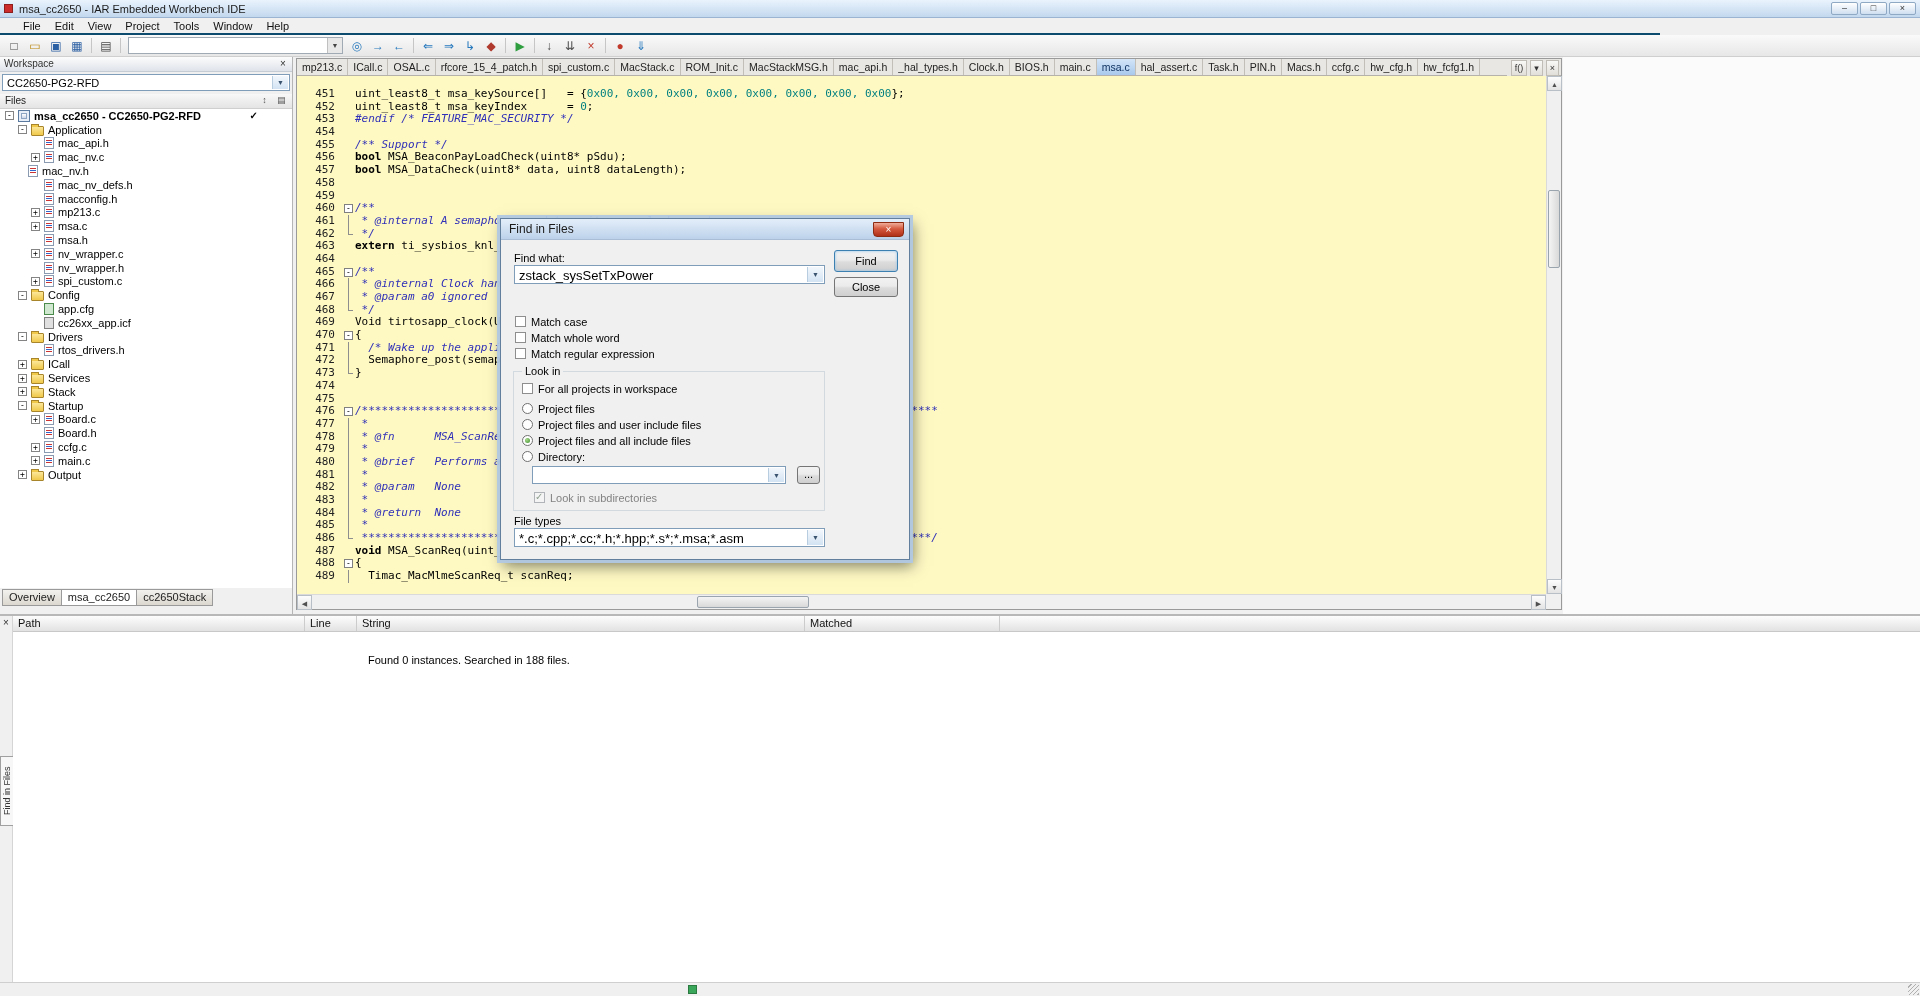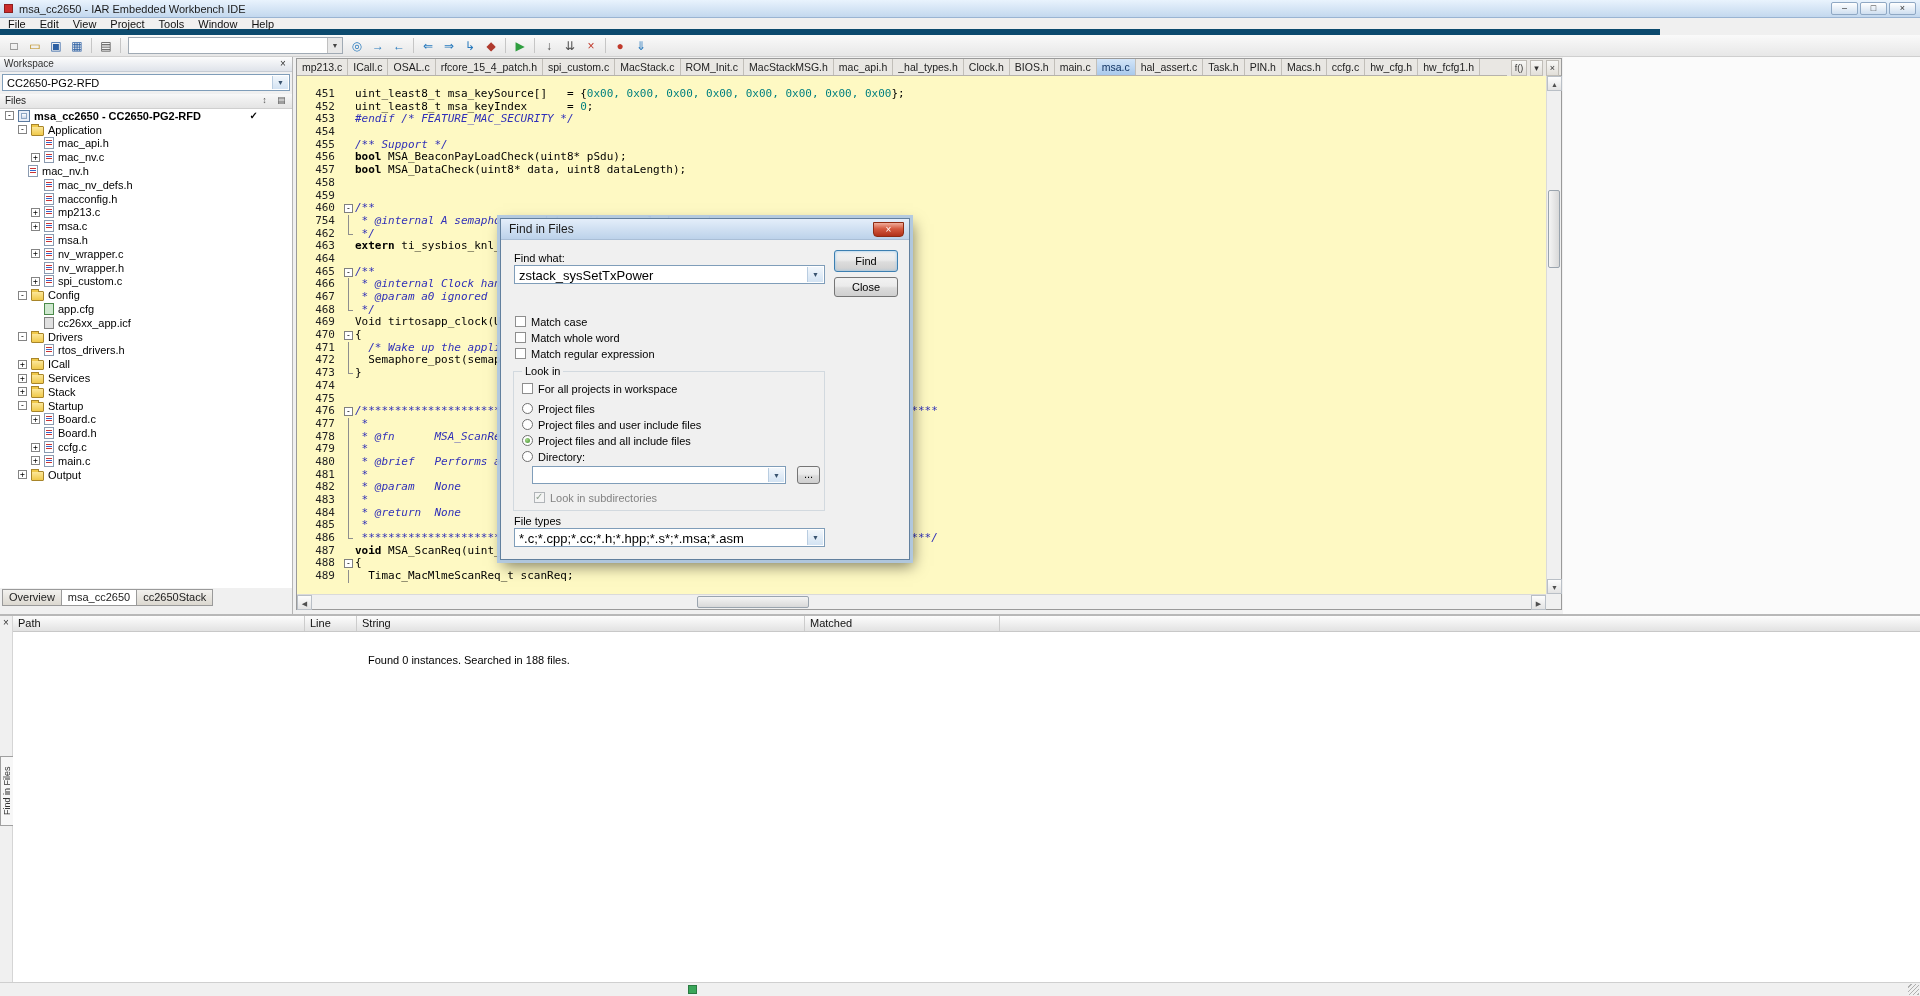--- a/index.html
+++ b/index.html
@@ -13,21 +13,21 @@
   .app-icon { width:9px; height:9px; background:#cc2c2c; margin:0 6px 0 4px; flex:none;
     box-shadow:inset 0 0 0 1px #8d1f1f; }
   .title-text { font-size:11px; color:#1b1b1b; }
   .win-controls { position:absolute; right:4px; top:2px; display:flex; gap:2px; }
   .win-ctl { width:27px; height:13px; border:1px solid #8fa8c4; border-radius:2px;
     background:linear-gradient(#ffffff,#cfdff0); font:9px/11px "Liberation Sans",sans-serif;
     text-align:center; color:#333; }
 
   
   .menubar { position:absolute; left:0; top:18px; width:1660px; height:17px; background:#f0f0f0;
-    border-bottom:6px solid #0c4a6e; display:flex; align-items:center; padding-left:1px; }
+    border-bottom:2px solid #0c4a6e; display:flex; align-items:center; padding-left:16px; }
   .menu-item { font-size:11px; padding:1px 7px; color:#111; }
 
   
   .toolbar { position:absolute; left:0; top:35px; width:1920px; height:22px;
     background:linear-gradient(#fafafa,#e7e7e7); border-bottom:1px solid #cfcfcf;
     display:flex; align-items:center; padding-left:4px; gap:1px; }
   .tb-icon { width:20px; height:18px; text-align:center; font-size:12px; line-height:17px;
     border:1px solid transparent; border-radius:2px; flex:none; }
   .tb-sep { width:1px; height:15px; background:#c6c6c6; margin:0 3px; flex:none; }
   .tb-combo { width:215px; height:17px; background:#fff; border:1px solid #a0aab4;
@@ -433,21 +433,21 @@
         <div class="code-row"><span class="gutter">451</span><span class="fold"></span><span class="codetext"><span class="tok-p">uint_least8_t msa_keySource[]   = {</span><span class="tok-n">0x00, 0x00, 0x00, 0x00, 0x00, 0x00, 0x00, 0x00</span><span class="tok-p">};</span></span></div>
         <div class="code-row"><span class="gutter">452</span><span class="fold"></span><span class="codetext"><span class="tok-p">uint_least8_t msa_keyIndex      = </span><span class="tok-n">0</span><span class="tok-p">;</span></span></div>
         <div class="code-row"><span class="gutter">453</span><span class="fold"></span><span class="codetext"><span class="tok-d">#endif </span><span class="tok-m">/* FEATURE_MAC_SECURITY */</span></span></div>
         <div class="code-row"><span class="gutter">454</span><span class="fold"></span><span class="codetext"></span></div>
         <div class="code-row"><span class="gutter">455</span><span class="fold"></span><span class="codetext"><span class="tok-m">/** Support */</span></span></div>
         <div class="code-row"><span class="gutter">456</span><span class="fold"></span><span class="codetext"><span class="tok-k">bool</span><span class="tok-p"> MSA_BeaconPayLoadCheck(uint8* pSdu);</span></span></div>
         <div class="code-row"><span class="gutter">457</span><span class="fold"></span><span class="codetext"><span class="tok-k">bool</span><span class="tok-p"> MSA_DataCheck(uint8* data, uint8 dataLength);</span></span></div>
         <div class="code-row"><span class="gutter">458</span><span class="fold"></span><span class="codetext"></span></div>
         <div class="code-row"><span class="gutter">459</span><span class="fold"></span><span class="codetext"></span></div>
         <div class="code-row"><span class="gutter">460</span><span class="fold s"><span class="foldbox">-</span></span><span class="codetext"><span class="tok-m">/**</span></span></div>
-        <div class="code-row"><span class="gutter">754</span><span class="fold v"></span><span class="codetext"><span class="tok-m"> * @internal A semaphore used to wait on a clock event</span></span></div>
+        <div class="code-row"><span class="gutter">461</span><span class="fold v"></span><span class="codetext"><span class="tok-m"> * @internal A semaphore used to wait on a clock event</span></span></div>
         <div class="code-row"><span class="gutter">462</span><span class="fold e"></span><span class="codetext"><span class="tok-m"> */</span></span></div>
         <div class="code-row"><span class="gutter">463</span><span class="fold"></span><span class="codetext"><span class="tok-k">extern</span><span class="tok-p"> ti_sysbios_knl_Sem</span></span></div>
         <div class="code-row"><span class="gutter">464</span><span class="fold"></span><span class="codetext"></span></div>
         <div class="code-row"><span class="gutter">465</span><span class="fold s"><span class="foldbox">-</span></span><span class="codetext"><span class="tok-m">/**</span></span></div>
         <div class="code-row"><span class="gutter">466</span><span class="fold v"></span><span class="codetext"><span class="tok-m"> * @internal Clock handle</span></span></div>
         <div class="code-row"><span class="gutter">467</span><span class="fold v"></span><span class="codetext"><span class="tok-m"> * @param a0 ignored</span></span></div>
         <div class="code-row"><span class="gutter">468</span><span class="fold e"></span><span class="codetext"><span class="tok-m"> */</span></span></div>
         <div class="code-row"><span class="gutter">469</span><span class="fold"></span><span class="codetext"><span class="tok-p">Void tirtosapp_clock(UArg</span></span></div>
         <div class="code-row"><span class="gutter">470</span><span class="fold s"><span class="foldbox">-</span></span><span class="codetext"><span class="tok-p">{</span></span></div>
         <div class="code-row"><span class="gutter">471</span><span class="fold v"></span><span class="codetext"><span class="tok-m">  /* Wake up the applicat</span></span></div>

